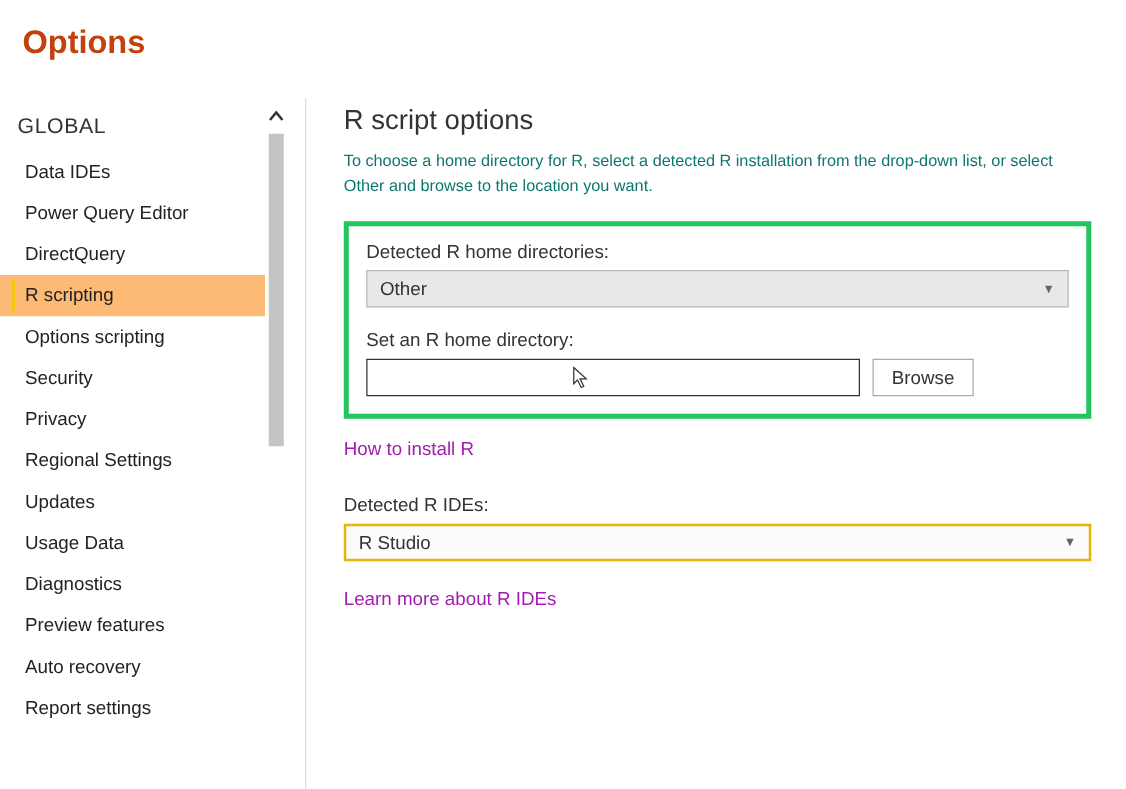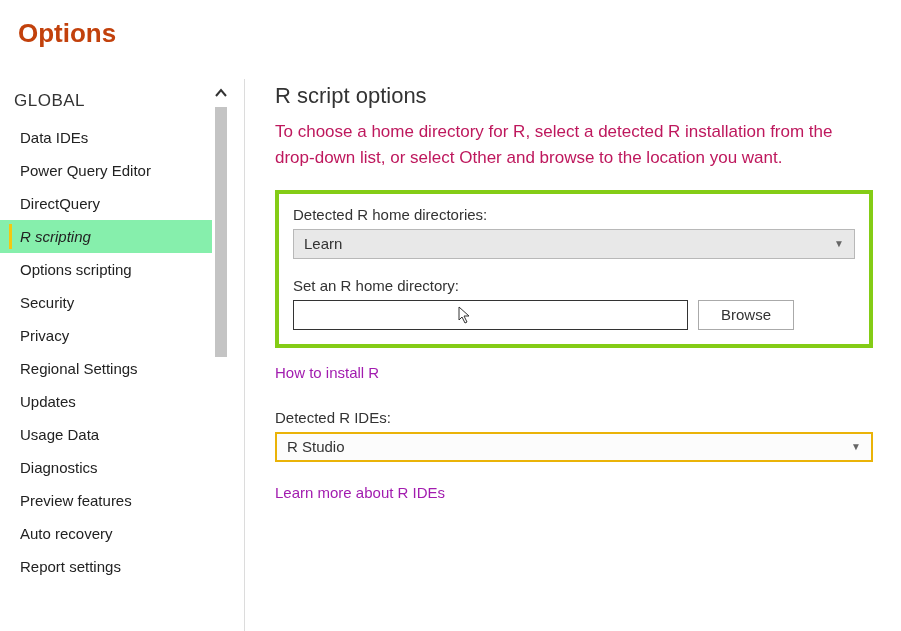--- a/index.html
+++ b/index.html
@@ -37,22 +37,21 @@
       padding: 4px 0 10px 14px;
     }
     .sidebar-item {
       padding: 8px 0 8px 20px;
       font-size: 15px;
       color: #222;
       cursor: pointer;
       position: relative;
     }
     .sidebar-item.active {
-      background: #86efac;
-      font-style: italic;
+      background: #fdba74;
     }
     .sidebar-item.active::before {
       content: "";
       position: absolute;
       left: 9px;
       top: 4px;
       bottom: 4px;
       width: 3px;
       background: #f2c811;
     }
@@ -92,27 +91,27 @@
       padding-top: 4px;
       padding-right: 28px;
     }
     .section-title {
       font-size: 22px;
       font-weight: 400;
       color: #333;
       margin-bottom: 10px;
     }
     .desc {
-      font-size: 17px;
-      color: #be185d;
+      font-size: 13px;
+      color: #0f766e;
       line-height: 1.55;
       margin-bottom: 18px;
     }
     .highlight-box {
-      border: 4px solid #84cc16;
+      border: 4px solid #22c55e;
       padding: 12px 14px 14px 14px;
       margin-bottom: 8px;
     }
     .field-label {
       font-size: 15px;
       color: #333;
       margin-bottom: 6px;
     }
     .select {
       display: flex;
@@ -140,21 +139,21 @@
       flex: 1;
       max-width: 395px;
       border: 1px solid #333;
       padding: 0 8px;
       font-size: 15px;
       outline: none;
       background: #fff;
     }
     .browse-btn {
       height: 30px;
-      width: 96px;
+      width: 81px;
       border: 1px solid #aaa;
       background: #fff;
       font-size: 15px;
       color: #333;
       cursor: pointer;
     }
     .link {
       color: #a21caf;
       font-size: 15px;
       margin-top: 8px;
@@ -209,21 +208,21 @@
 
   <div class="divider"></div>
 
   <div class="main">
     <div class="section-title">R script options</div>
     <div class="desc">To choose a home directory for R, select a detected R installation from the drop-down list, or select Other and browse to the location you want.</div>
 
     <div class="highlight-box">
       <div class="field-label">Detected R home directories:</div>
       <div class="select">
-        <span>Learn</span>
+        <span>Other</span>
         <span class="caret">▼</span>
       </div>
       <div style="height:18px"></div>
       <div class="field-label">Set an R home directory:</div>
       <div class="row-input" style="position:relative;">
         <input type="text" value="" style="">
         <span class="cursor-icon" style="left:165px; top:6px;">
           <svg width="14" height="18" viewBox="0 0 14 18">
               <path d="M1 1 L1 14 L4 11 L7 17 L9 16 L6 10 L11 10 Z" fill="#fff" stroke="#333" stroke-width="1"></path>
             </svg>

